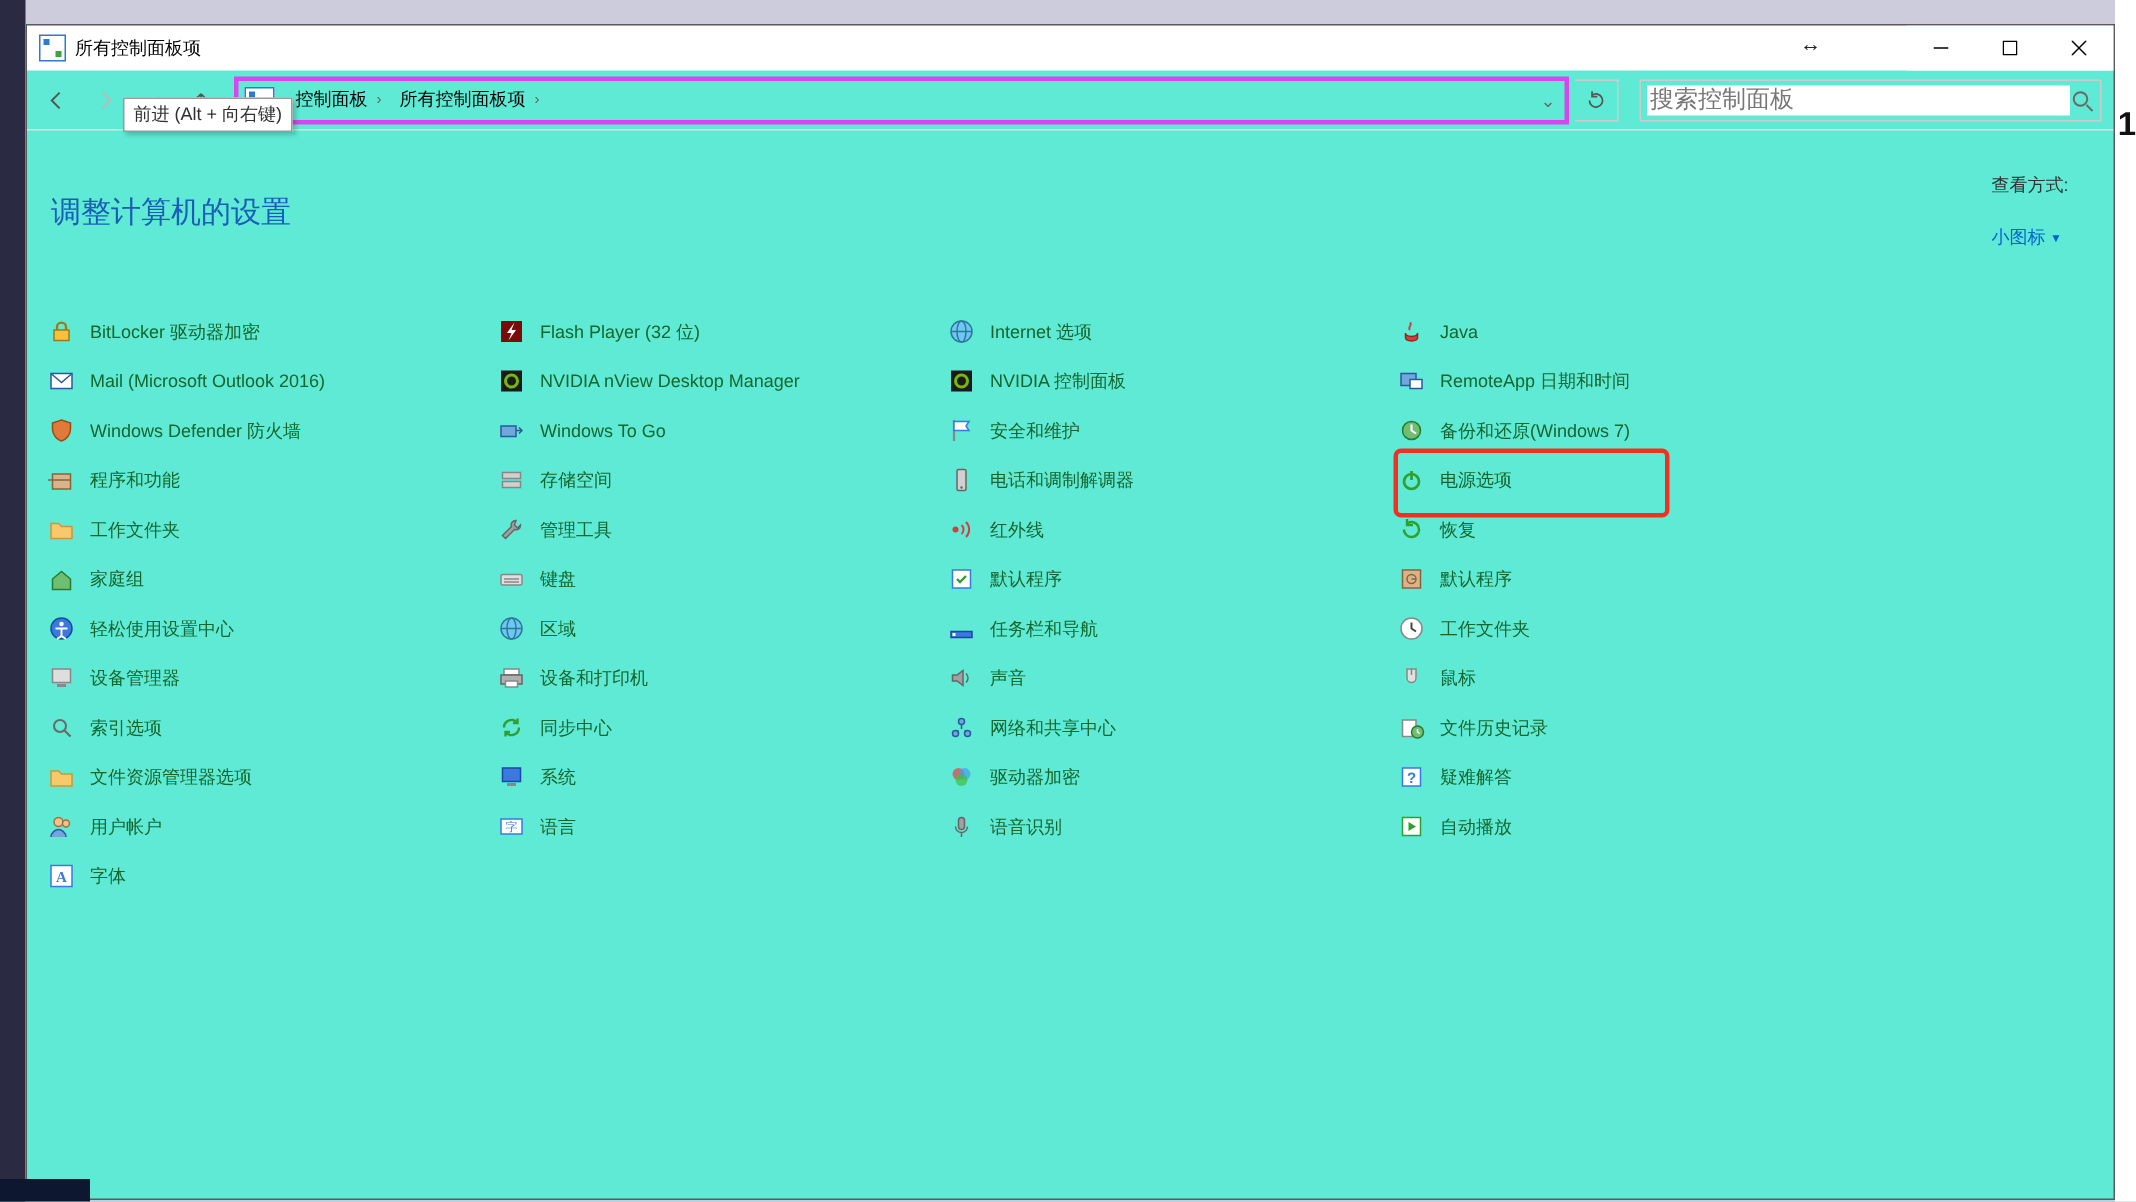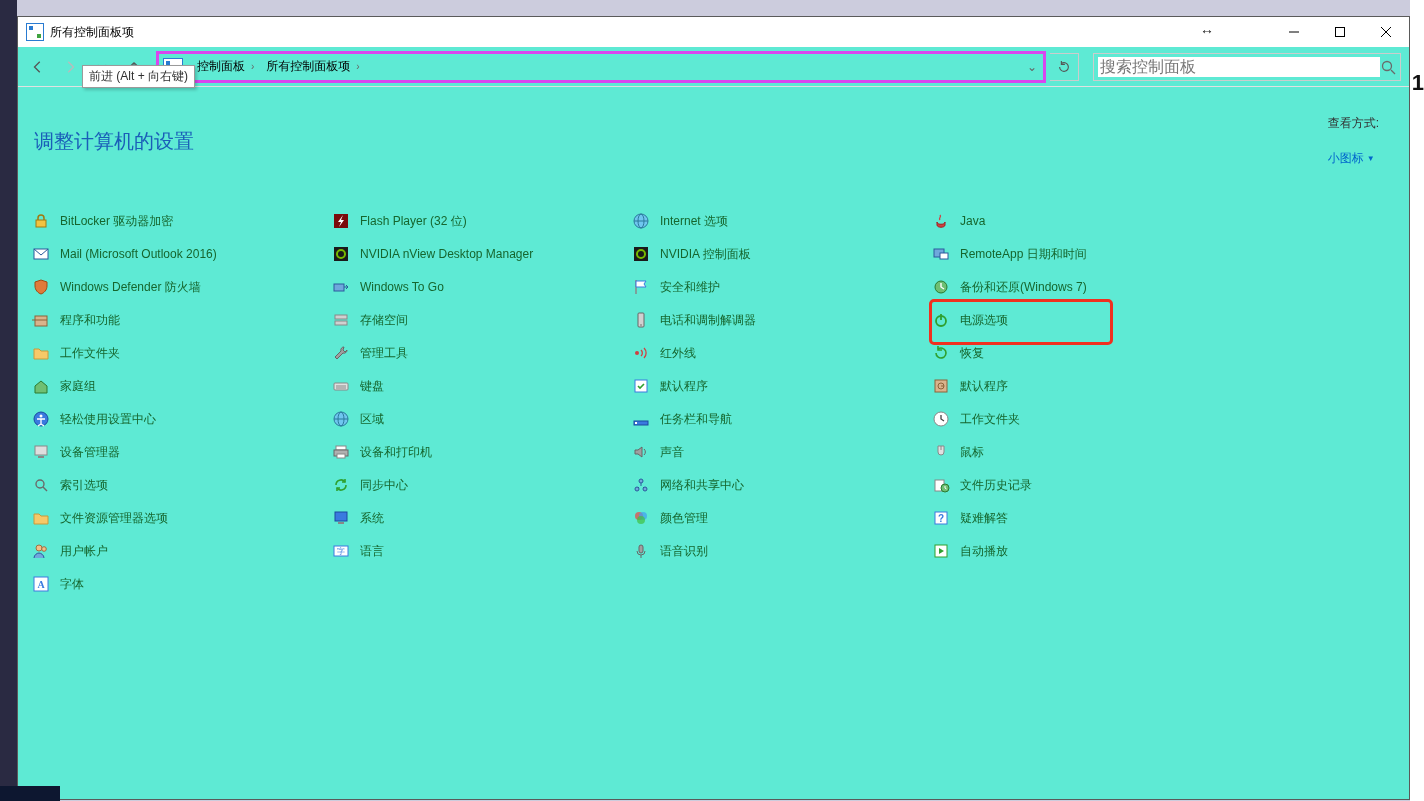--- a/index.html
+++ b/index.html
@@ -646,21 +646,21 @@
           </svg>
         </span>
         <span>系统</span>
       </div>
       <div class="item">
         <span class="ic">
           <svg viewBox="0 0 18 18">
             <use href="#i-color"></use>
           </svg>
         </span>
-        <span>颜色管理</span>
+        <span>驱动器加密</span>
       </div>
       <div class="item">
         <span class="ic">
           <svg viewBox="0 0 18 18">
             <use href="#i-trouble"></use>
           </svg>
         </span>
         <span>疑难解答</span>
       </div>
       <div class="item">

